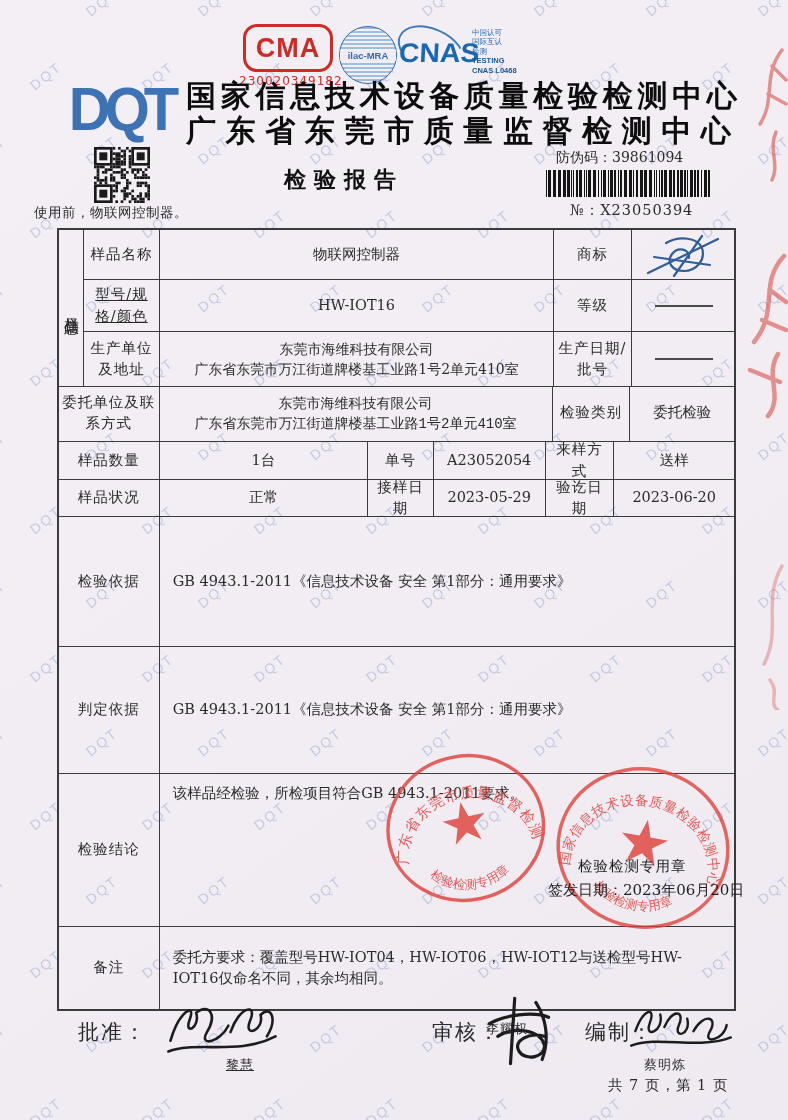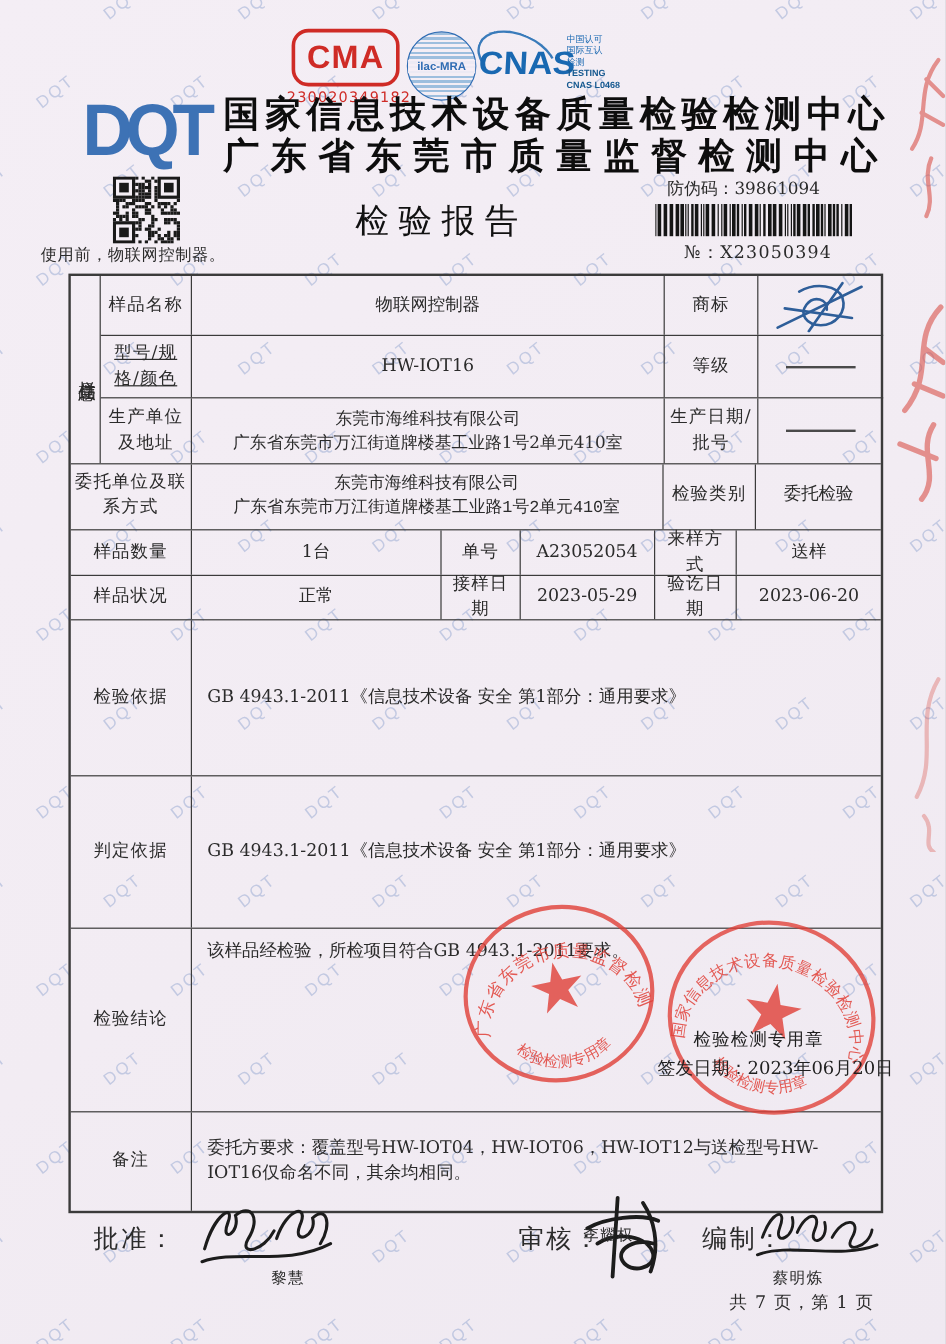--- a/index.html
+++ b/index.html
@@ -45,21 +45,21 @@
     font-family:"Liberation Sans",sans-serif; font-weight:900; font-size:58px;
     color:#3d72b5; letter-spacing:-6px; line-height:74px; text-align:center;
     transform:scaleY(1.05);}
   .title-line{ position:absolute; left:186px; width:554px;
     font-family:"Liberation Sans",sans-serif; font-weight:900; color:#0d0d0d;
     font-size:30px; line-height:34px; text-align:justify; text-align-last:justify; white-space:nowrap;}
   #title1{ top:79px; letter-spacing:3px;}
   #title2{ top:114px; letter-spacing:9px;}
   .qr{ position:absolute; left:94px; top:147px; width:56px; height:56px; }
   .qr-hint{ position:absolute; left:34px; top:204px; font-size:13.5px; letter-spacing:.5px;}
-  .report-title{ position:absolute; left:296px; top:165px; font-size:28px; font-weight:400;
+  .report-title{ position:absolute; left:284px; top:165px; font-size:22px; font-weight:700;
     letter-spacing:8px; color:#111;}
   .anti-fake{ position:absolute; left:556px; top:149px; font-size:14px;}
   .barcode{ position:absolute; left:546px; top:170px; width:170px; height:27px;}
   .report-no{ position:absolute; left:570px; top:201px; font-size:14.5px; letter-spacing:1px;}
 
   
   .tbl{ position:absolute; left:57px; top:228px; width:679px; border:2px solid #3b3b3b;
     font-size:14.5px;}
   .trow{ display:flex; border-bottom:1px solid #3b3b3b;}
   .trow:last-child{ border-bottom:none;}
@@ -578,21 +578,21 @@
     <div class="issue-date">签发日期：2023年06月20日</div>
 
     <div class="sig-label" style="left:78px; top:1018px;">批准：</div>
     <svg class="sig-svg" style="left:128px; top:1000px;" width="190" height="60" viewBox="0 0 110 56">
       <g fill="none" stroke="#1c1c1c" stroke-width="2.4" stroke-linecap="round">
         <path d="M6,38 C14,10 30,2 24,18 C18,34 34,26 30,12 C42,2 50,14 40,30 C32,44 52,40 60,24"></path>
         <path d="M62,30 C70,6 88,2 80,20 C74,36 94,28 90,14 C100,4 106,18 96,34"></path>
         <path d="M4,48 C30,38 70,52 104,34"></path>
       </g>
     </svg>
-    <div class="sig-name" style="left:226px; top:1056px;">黎慧</div>
+    <div class="sig-name" style="left:226px; top:1056px;text-decoration:underline;">黎慧</div>
 
     <div class="sig-label" style="left:432px; top:1018px;">审核：</div>
     <svg class="sig-svg" style="left:470px; top:994px;" width="100" height="74" viewBox="0 0 70 70">
       <g fill="none" stroke="#1c1c1c" stroke-width="3" stroke-linecap="round">
         <path d="M30,4 L26,66"></path>
         <path d="M6,28 C20,20 48,16 62,22"></path>
         <path d="M14,40 C30,30 54,34 58,48 C60,60 40,64 34,54 C28,44 44,36 58,40"></path>
         <path d="M50,8 C58,20 64,40 56,62"></path>
       </g>
     </svg>

